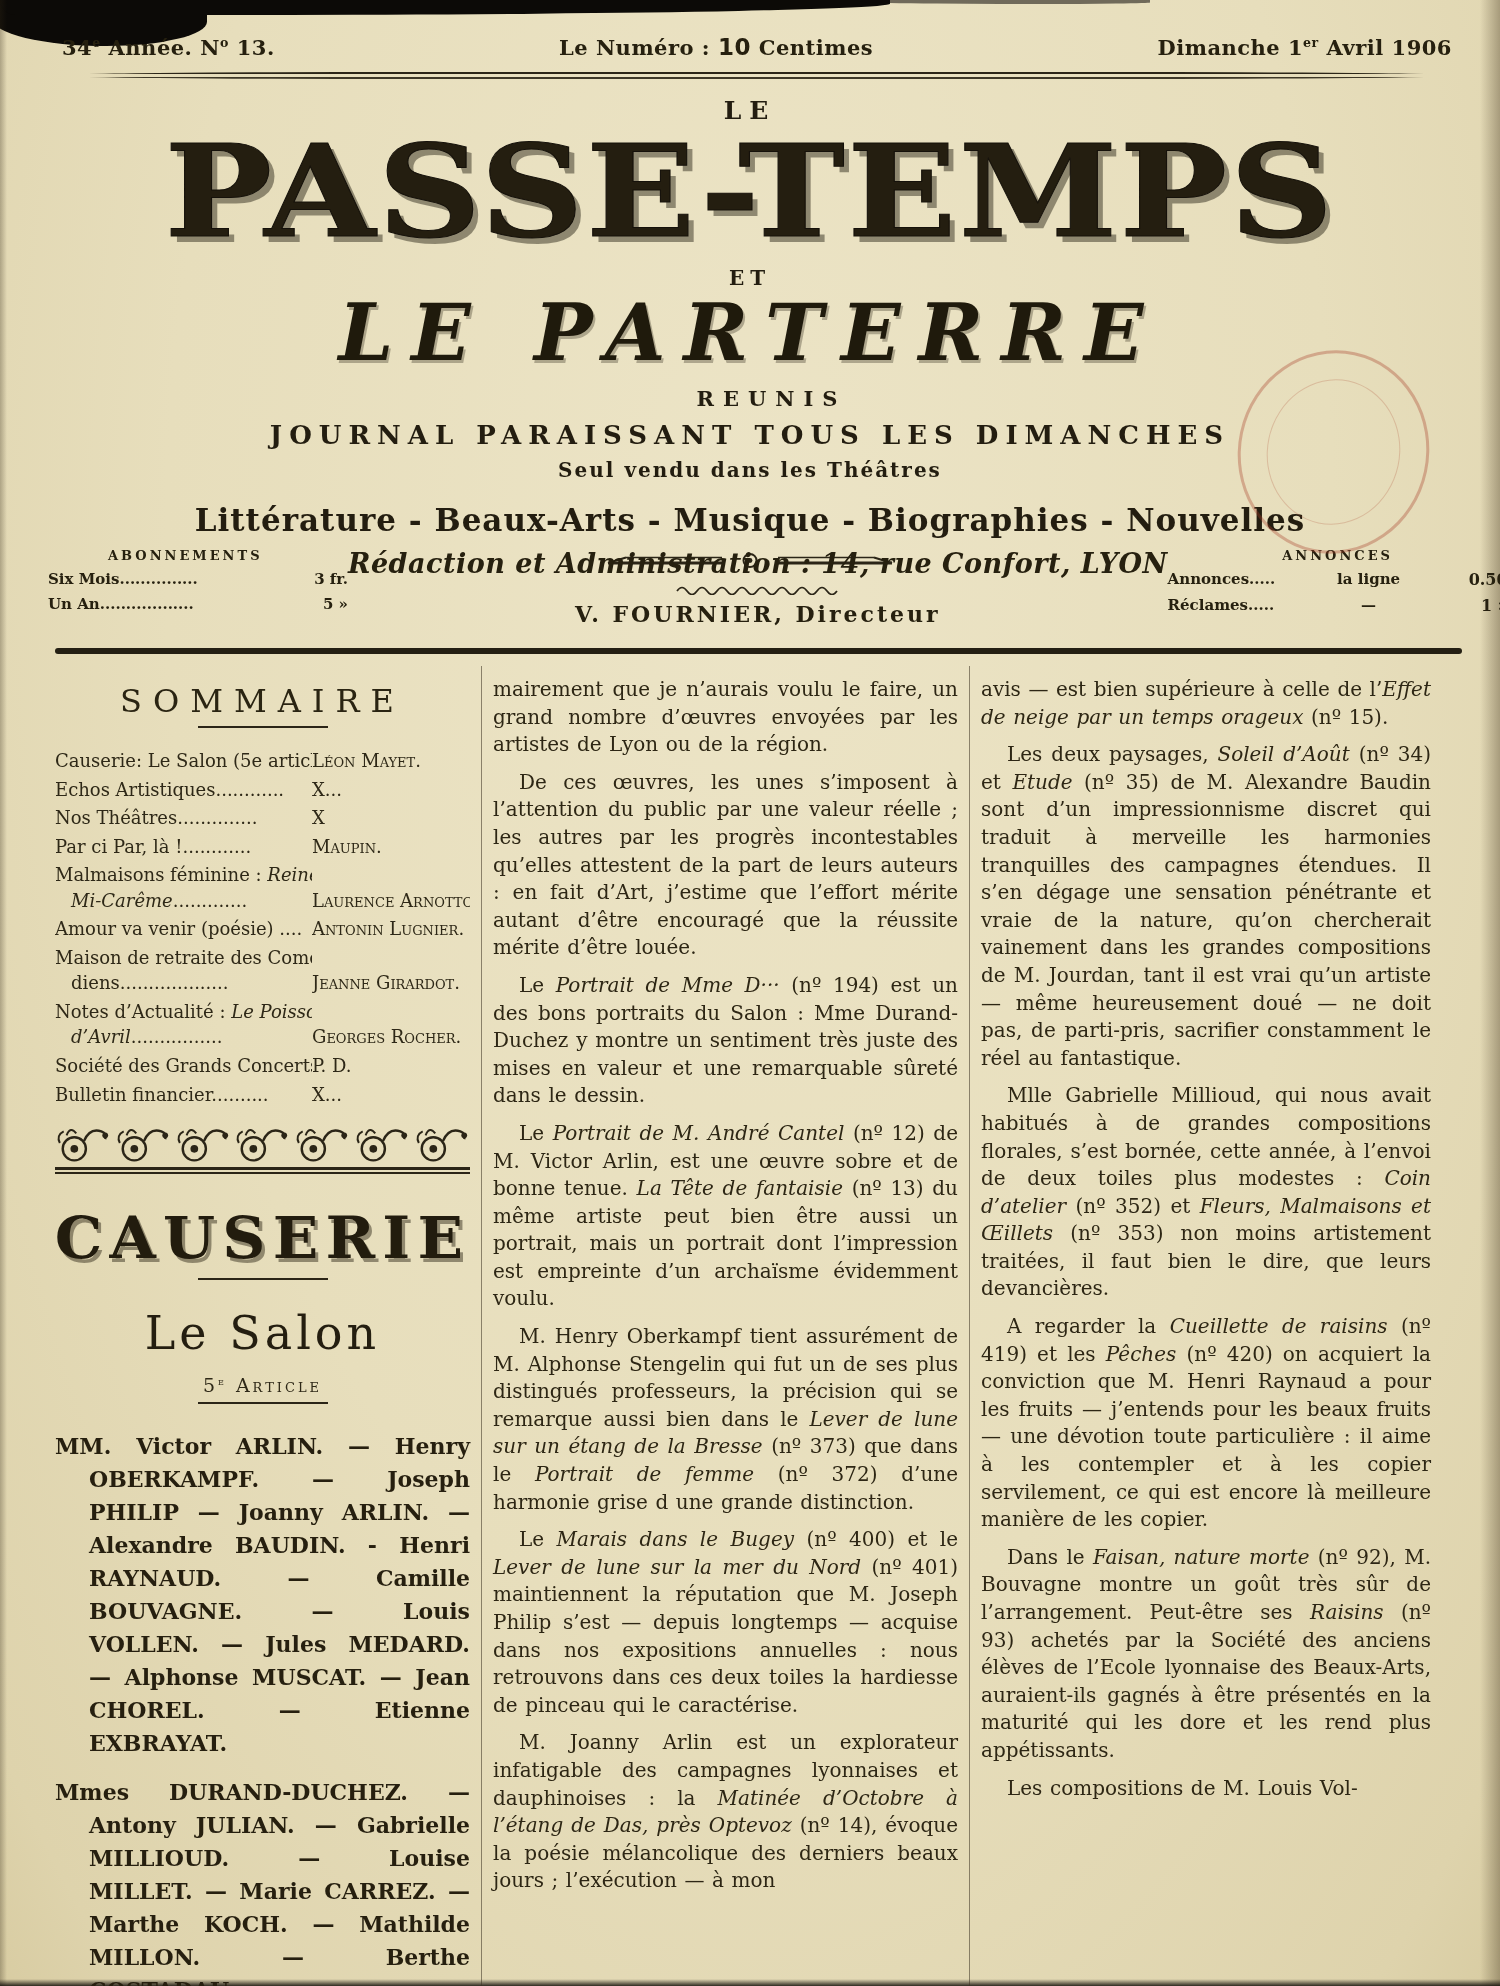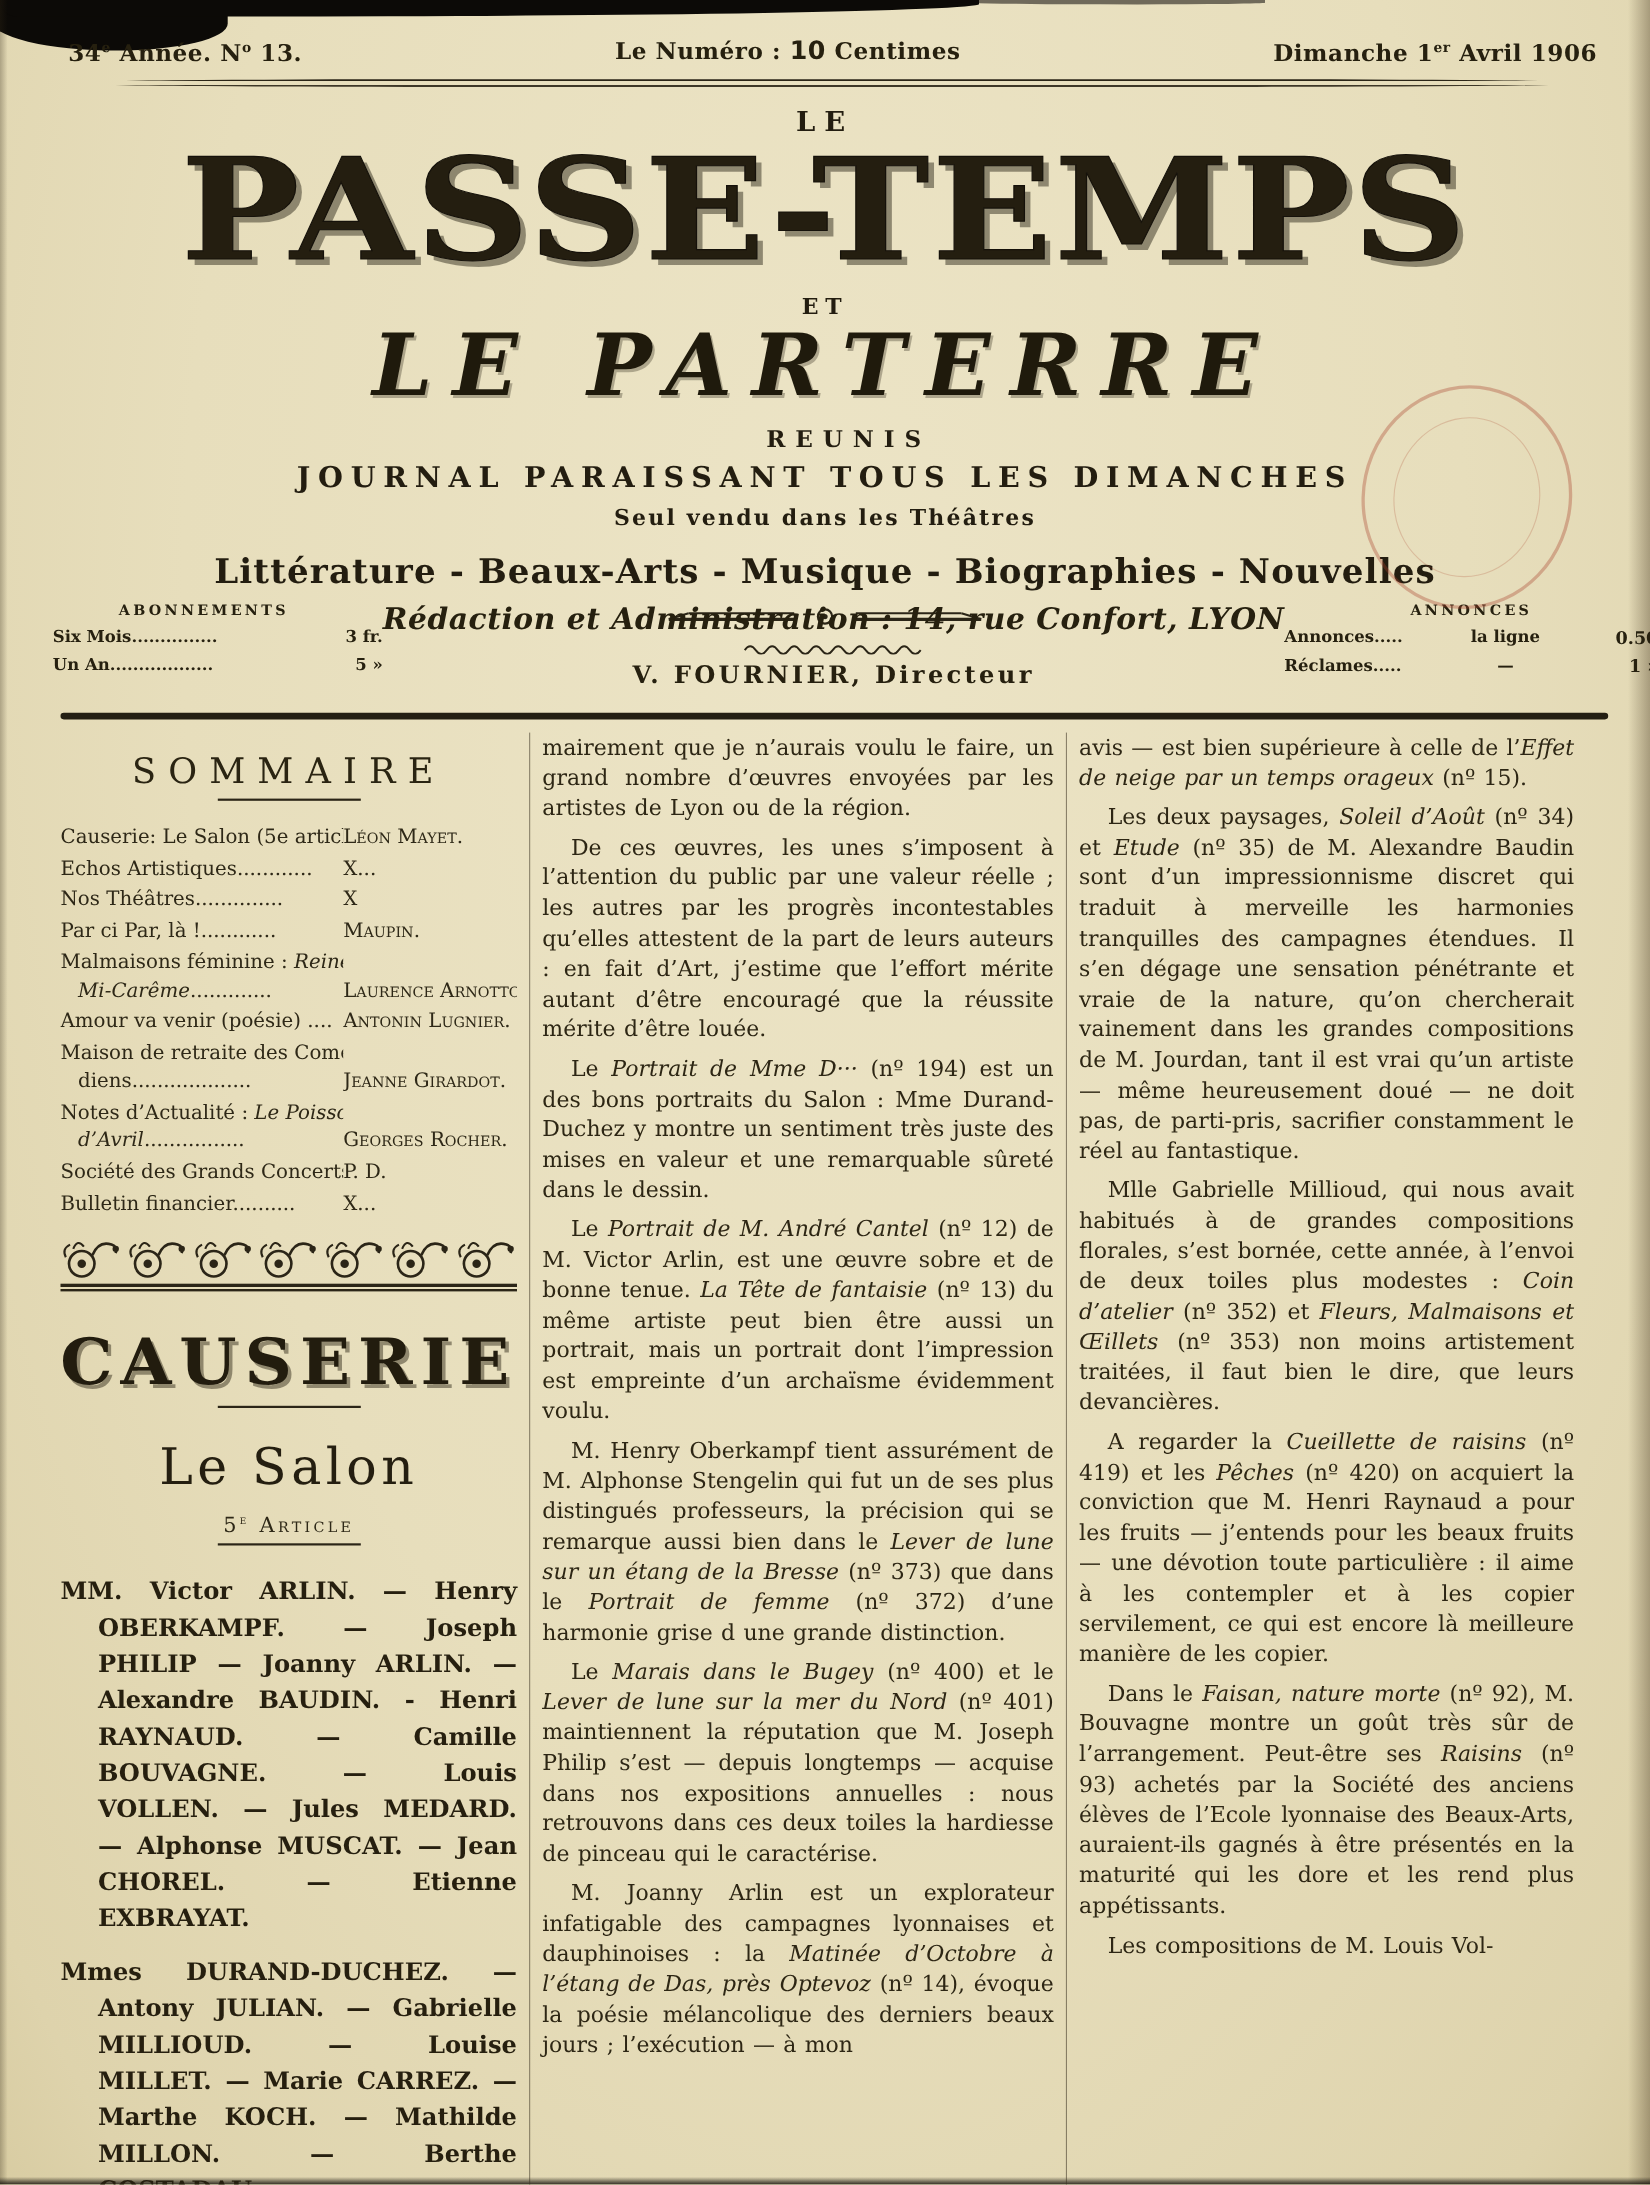--- a/index.html
+++ b/index.html
@@ -55,21 +55,21 @@
   .adm-line1{font-size:27px;font-weight:bold;font-style:italic;letter-spacing:.5px;white-space:nowrap;}
   .adm-line2{font-size:22px;font-weight:bold;letter-spacing:3px;margin-top:2px;}
   .thick-rule{position:absolute;top:648px;left:55px;right:38px;height:6px;background:#241f13;border-radius:3px;}
 
   
   .columns{position:absolute;top:666px;left:55px;right:28px;bottom:10px;display:grid;
     grid-template-columns:415px 1px 465px 1px 450px;column-gap:11px;}
   .vrule{background:rgba(58,50,32,.55);width:1px;}
   .col{min-width:0;}
 
-  .body-p{margin:0 0 8px;font-size:20px;line-height:1.38;text-align:justify;word-spacing:.06em;color:#2d2614;}
+  .body-p{margin:10px 0 8px;font-size:20px;line-height:1.38;text-align:justify;word-spacing:.06em;color:#2d2614;}
   .body-p.indent{text-indent:26px;}
   .body-p i{font-style:italic;}
 
   
   .sommaire-title{font-size:32px;letter-spacing:11px;text-align:center;font-weight:400;color:#2a2412;margin-top:16px;}
   .rule-small{width:130px;height:2px;background:#2b2517;margin:6px auto 0;}
   .sommaire-list{list-style:none;margin:20px 0 0;padding:0;font-size:18px;}
   .som-item{display:grid;grid-template-columns:1fr 158px;align-items:end;margin-bottom:3px;}
   .som-entry{min-width:0;line-height:1.42;}
   .som-line{white-space:nowrap;overflow:hidden;}

